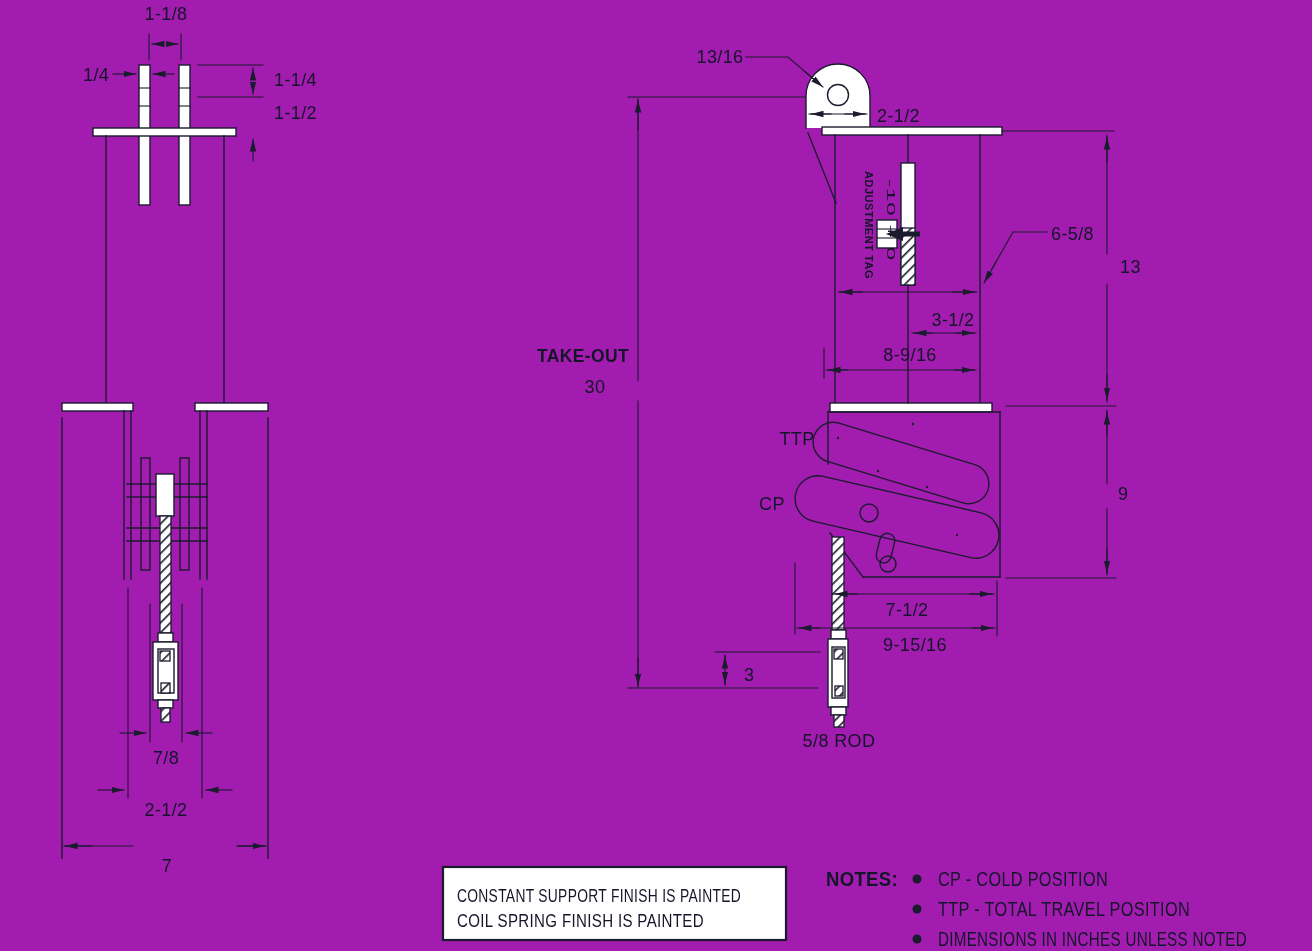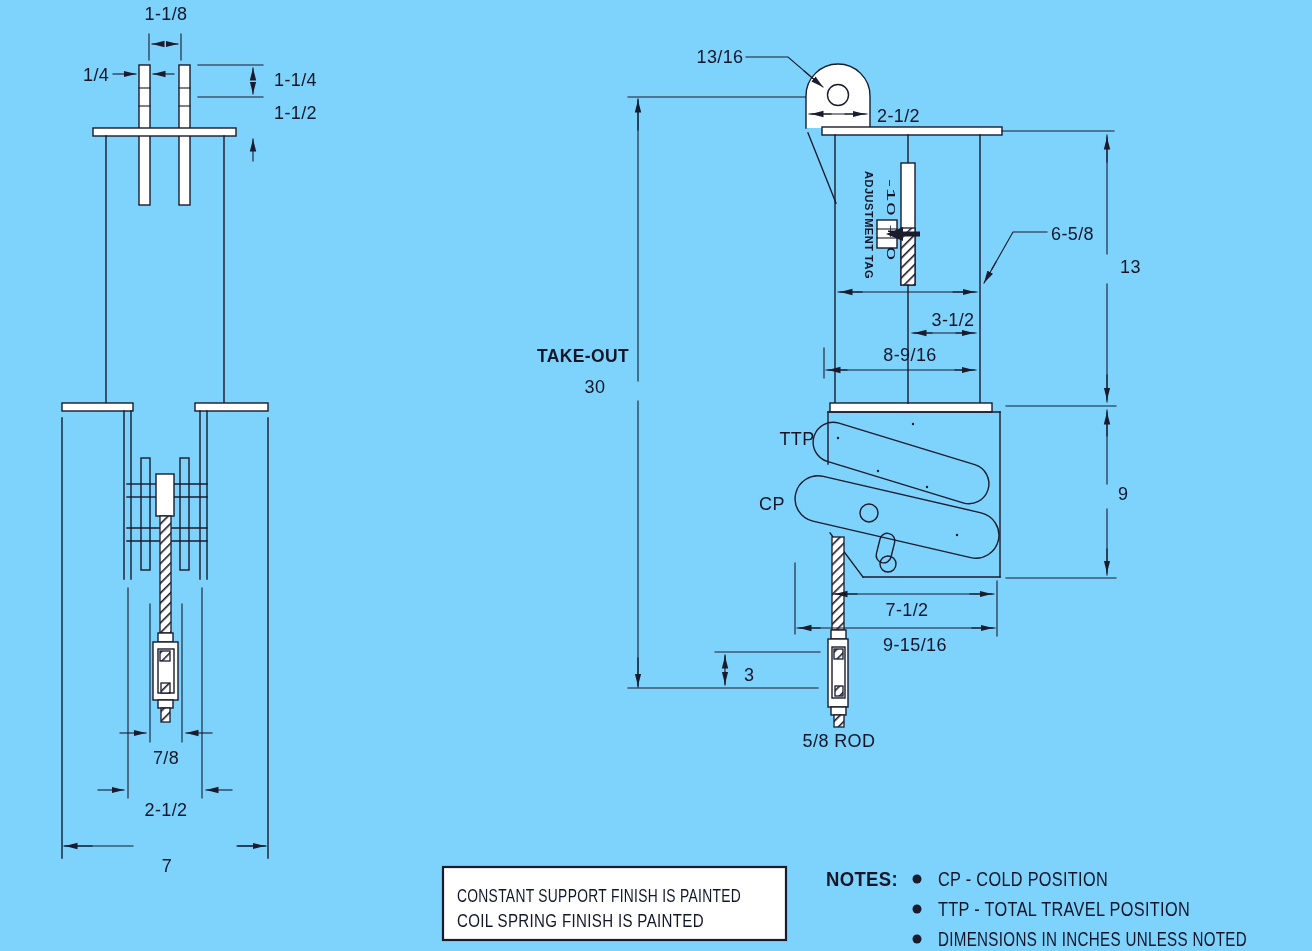--- a/index.html
+++ b/index.html
@@ -1,16 +1,16 @@
 <!DOCTYPE html>
 <html><head>
 <meta charset="utf-8">
 <style>
   html,body{margin:0;padding:0;background:#ffffff;}
-  .stage{position:relative;width:1312px;height:951px;background:#7dd3fc;overflow:hidden;}
+  .stage{position:relative;width:1312px;height:951px;background:#a21caf;overflow:hidden;}
   svg{display:block;}
   .ln{stroke:#1b1b2e;stroke-width:1.4;fill:none;stroke-linecap:square;}
   .thin{stroke-width:1.1;}
   .thk{stroke-width:2.2;}
   .wfill{fill:#ffffff;}
   .ink{fill:#1b1b2e;}
   .hatch{fill:url(#hatchp);stroke:#1b1b2e;stroke-width:1.3;}
   text{font-family:"Liberation Sans",sans-serif;fill:#15152a;letter-spacing:0.4px;}
   .t{font-size:18px;}
   .t-bold{font-weight:bold;}

